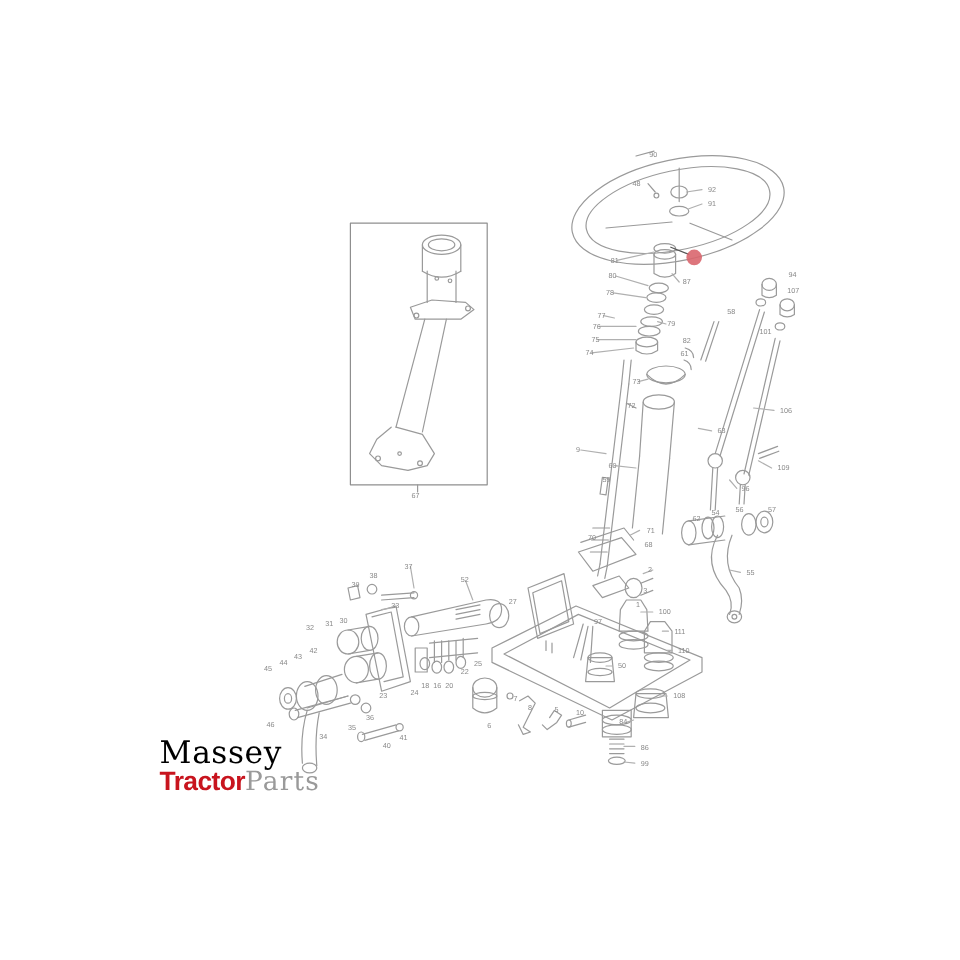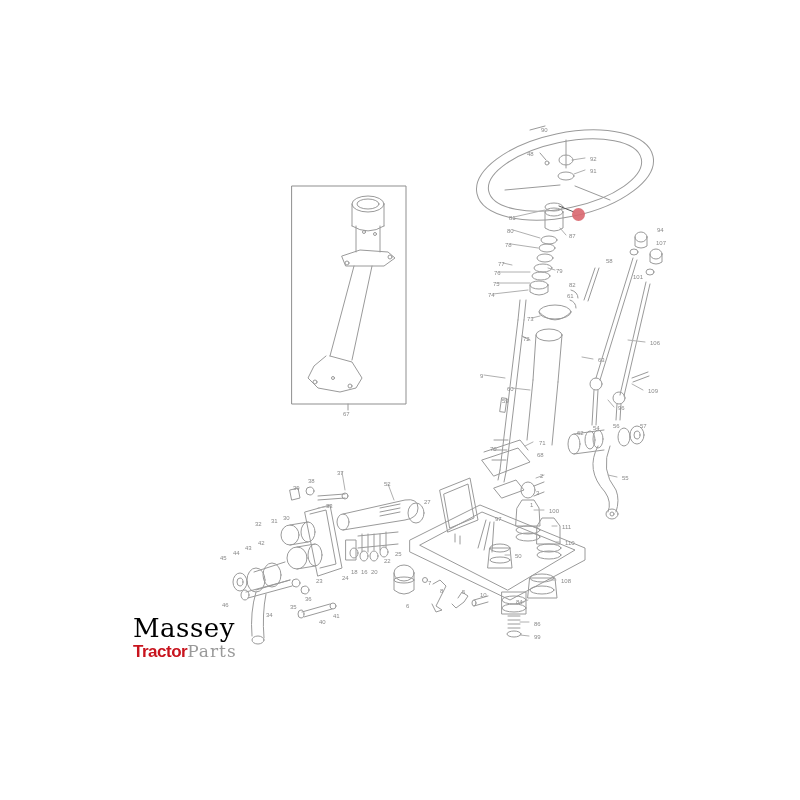--- a/index.html
+++ b/index.html
@@ -1,21 +1,21 @@
 <!DOCTYPE html>
 <html><head>
 <meta charset="utf-8">
 <style>
   html, body { margin:0; padding:0; background:#ffffff; }
   body { width:800px; height:800px; position:relative; overflow:hidden; font-family:"Liberation Sans", sans-serif; }
   #canvas { position:absolute; left:0; top:0; width:800px; height:800px; }
   .lbl { position:absolute; font-family:"Liberation Sans", sans-serif; font-size:6px; color:#8a8a8a; white-space:nowrap; line-height:1; }
   .logo { position:absolute; left:133px; top:617px; }
   .logo-top { font-family:"DejaVu Serif", serif; font-size:26px; color:#000000; letter-spacing:0.5px; line-height:22px; font-weight:normal; }
-  .logo-bottom { font-size:17px; line-height:24px; white-space:nowrap; }
+  .logo-bottom { font-size:22px; line-height:24px; white-space:nowrap; }
   .logo-bottom .t1 { font-family:"Liberation Sans", sans-serif; font-weight:bold; color:#c8141e; letter-spacing:-0.5px; }
   .logo-bottom .t2 { font-family:"DejaVu Serif", serif; color:#9a9a9a; font-weight:normal; letter-spacing:1px; }
   .marker { position:absolute; left:572px; top:208px; width:13px; height:13px; border-radius:50%; background:#d9666e; opacity:0.9; }
   svg line, svg path, svg rect, svg ellipse, svg circle, svg polyline, svg polygon { vector-effect:non-scaling-stroke; }
 </style>
 </head>
 <body>
 
 <svg id="canvas" viewBox="0 0 800 800" xmlns="http://www.w3.org/2000/svg">
   <g fill="none" stroke="#9a9a9a" stroke-width="1" stroke-linecap="round" stroke-linejoin="round">

